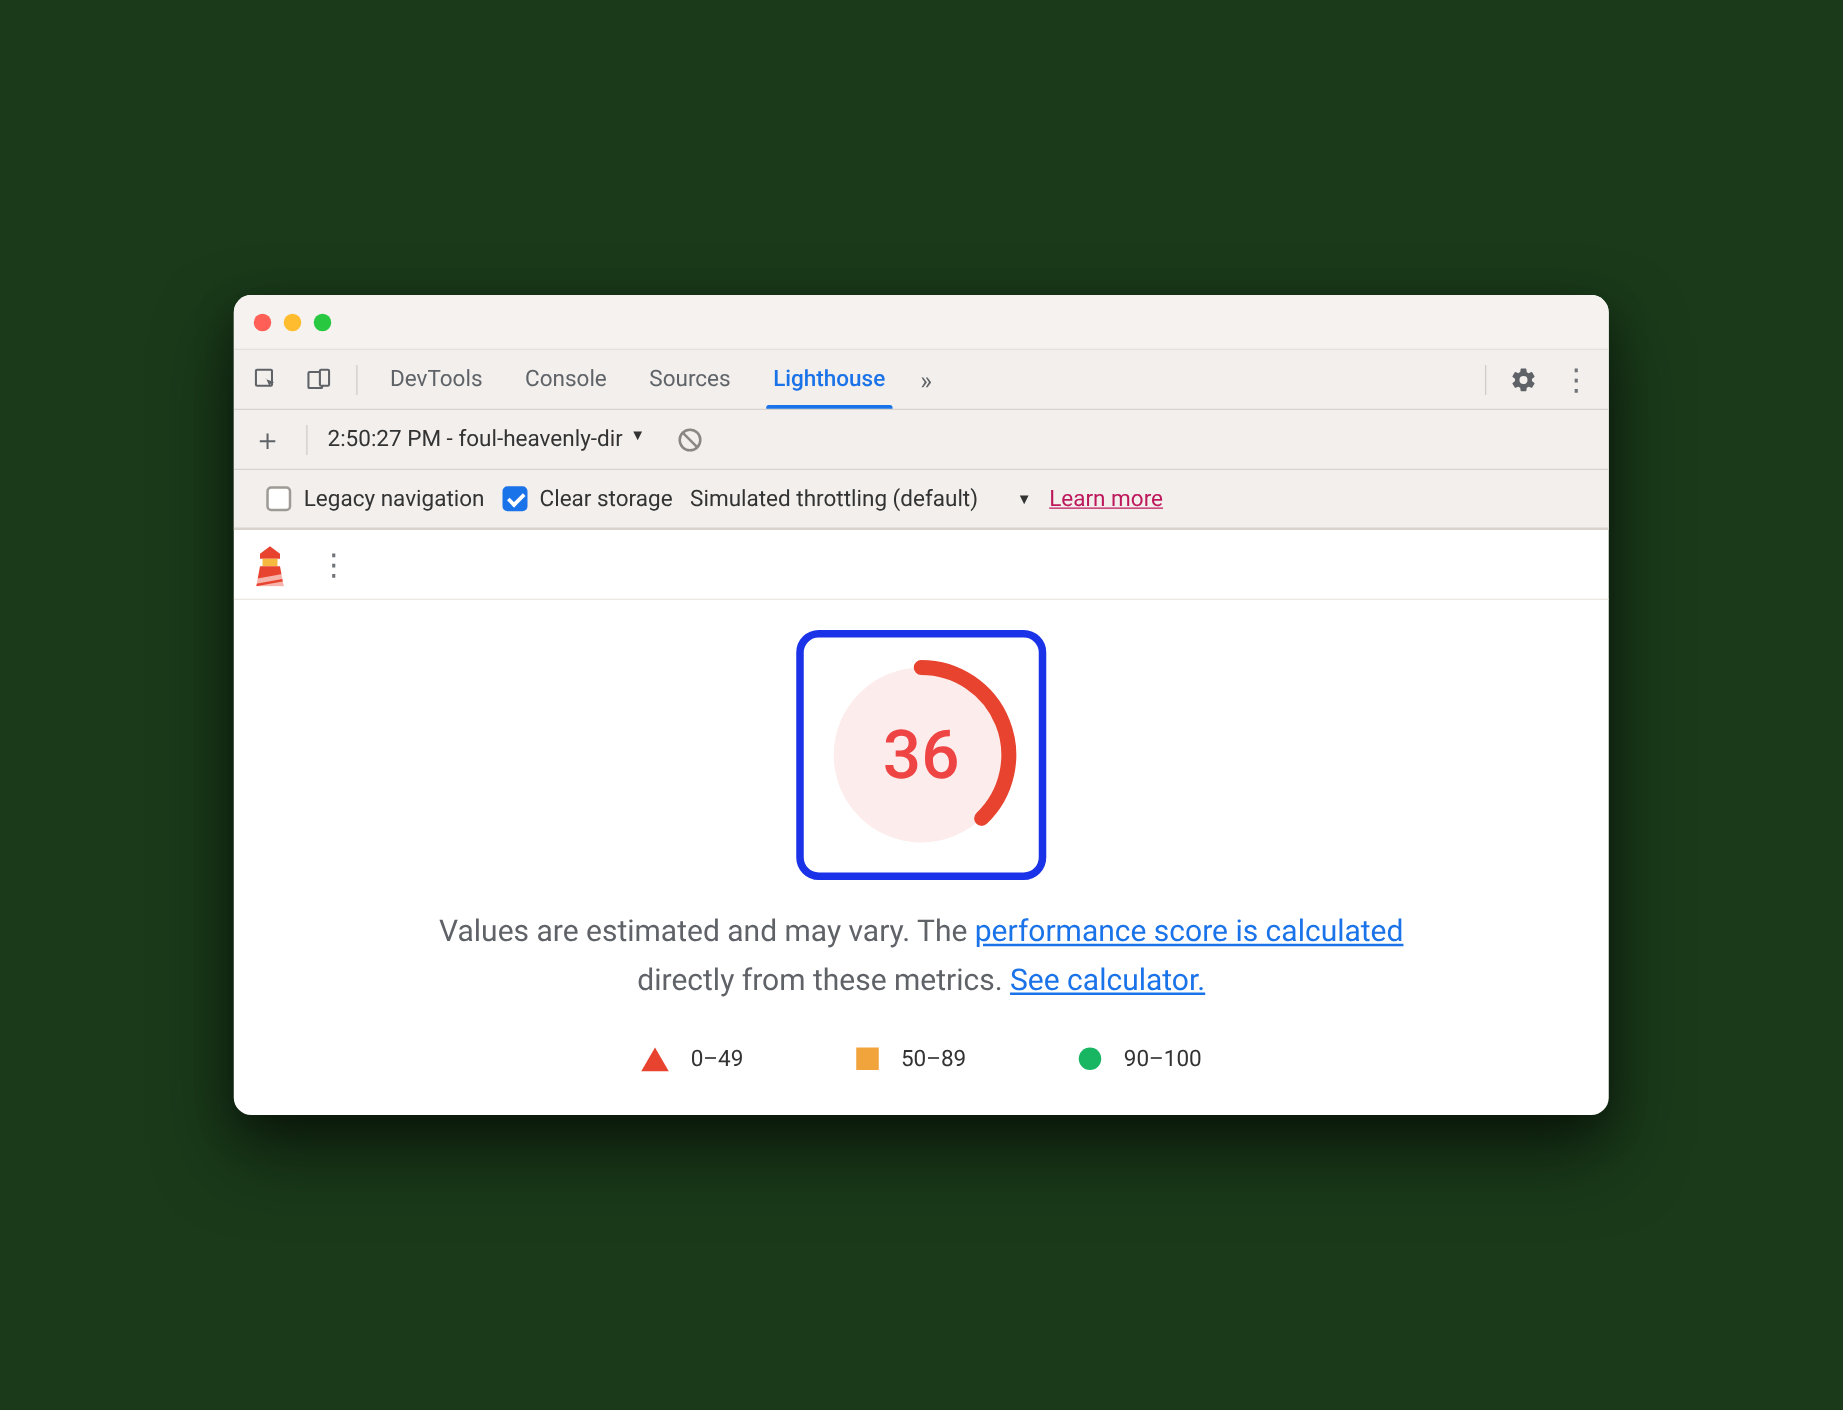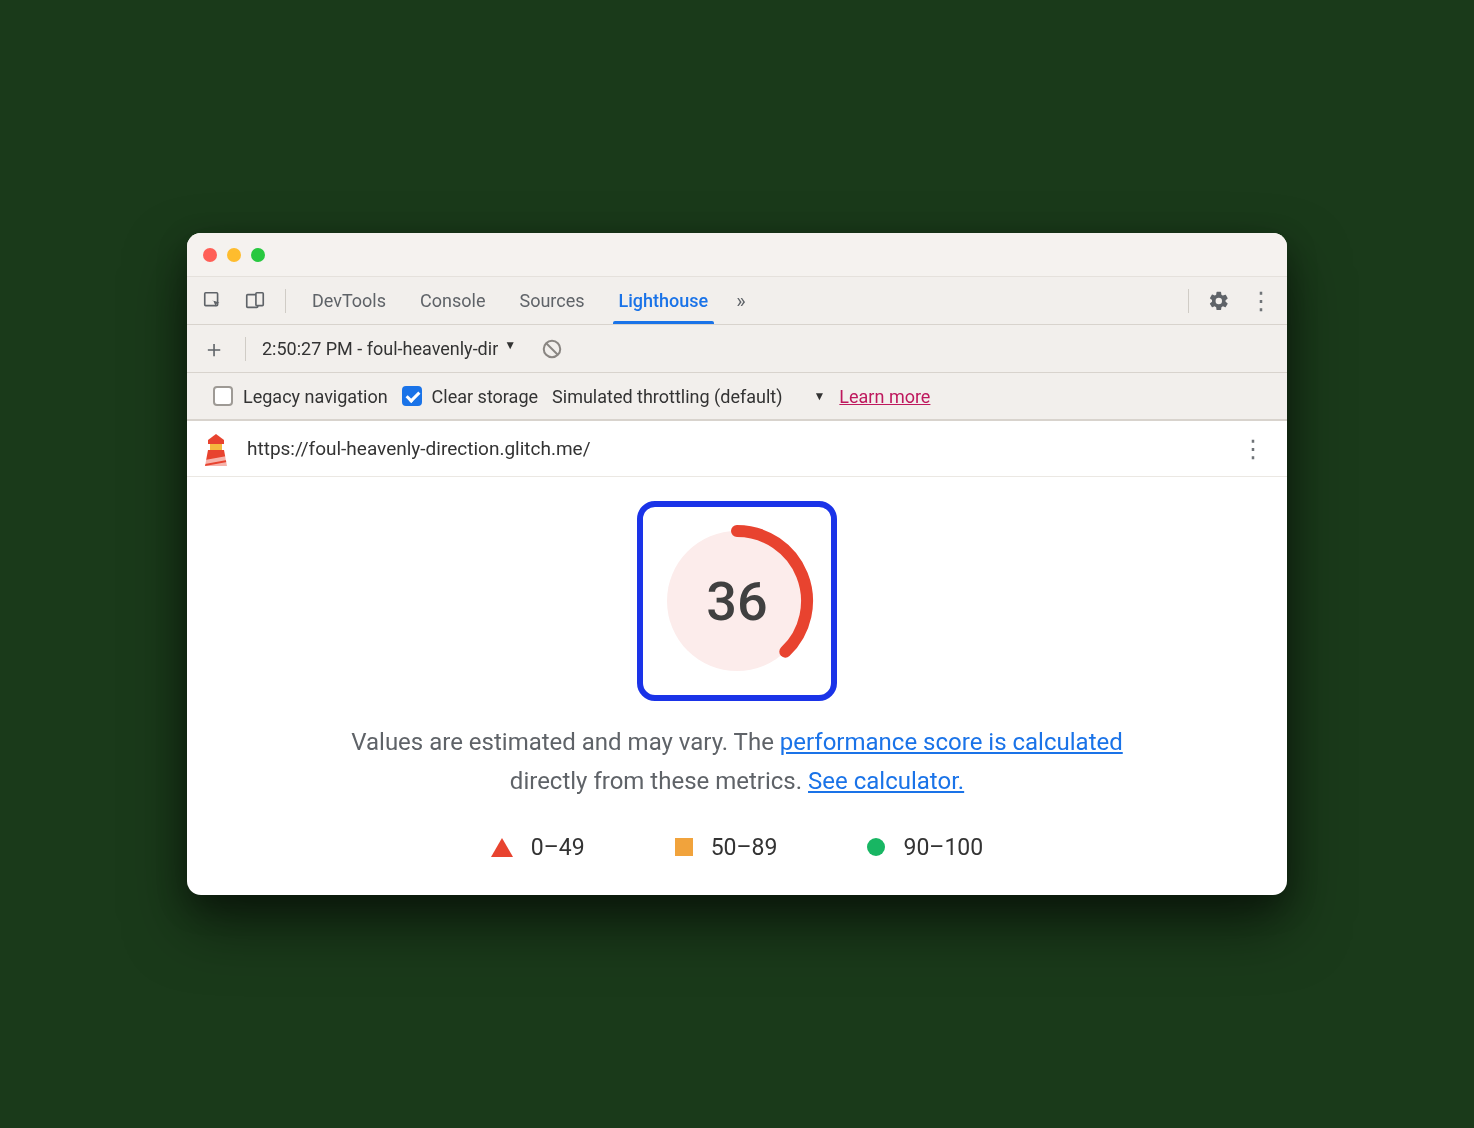--- a/index.html
+++ b/index.html
@@ -220,21 +220,21 @@
     display: flex;
     align-items: center;
     justify-content: center;
     position: relative;
   }
   .gauge-svg { display: block; }
   .gauge-score {
     position: absolute;
     font-size: 54px;
     font-weight: 500;
-    color: #404040;
+    color: #ef4444;
   }
   .perf-title {
     font-size: 38px;
     font-weight: 500;
     margin-top: 18px;
     color: #222;
   }
   .desc {
     font-size: 24px;
     color: #5f6368;
@@ -247,21 +247,21 @@
   .desc a {
     color: #1a73e8;
     text-decoration: underline;
     cursor: pointer;
   }
   .legend {
     display: flex;
     justify-content: center;
     gap: 90px;
     margin-top: 34px;
-    font-size: 23px;
+    font-size: 18px;
     color: #333;
   }
   .legend-item {
     display: flex;
     align-items: center;
     gap: 18px;
   }
   .tri-red {
     width: 0; height: 0;
     border-left: 11px solid transparent;
@@ -354,21 +354,20 @@
   <div class="urlrow">
     <span class="lighthouse-icon">
       <svg width="30" height="34" viewBox="0 0 30 34">
         <polygon points="15,2 23,8 23,12 7,12 7,8" fill="#e8432f"></polygon>
         <rect x="9" y="12" width="12" height="6" fill="#f5b93f"></rect>
         <polygon points="7,18 23,18 26,34 4,34" fill="#e8432f"></polygon>
         <polygon points="4,34 26,30 26,34" fill="#fff" opacity="0.6"></polygon>
         <polygon points="4,28 26,24 26,28 4,32" fill="#fff" opacity="0.6"></polygon>
       </svg>
     </span>
-    <div class="url-text">https://foul-heavenly-direction.glitch.me/</div>
     <div class="vert-dots">⋮</div>
   </div>
 
   <div class="content">
     <div class="gauge-box">
       <svg class="gauge-svg" width="160" height="160" viewBox="0 0 160 160">
         <circle cx="80" cy="80" r="70" fill="#fceceb"></circle>
 
         <path d="M 80 10 A 70 70 0 0 1 128.3 130.7" fill="none" stroke="#e8432f" stroke-width="12" stroke-linecap="round"></path>
       </svg>

